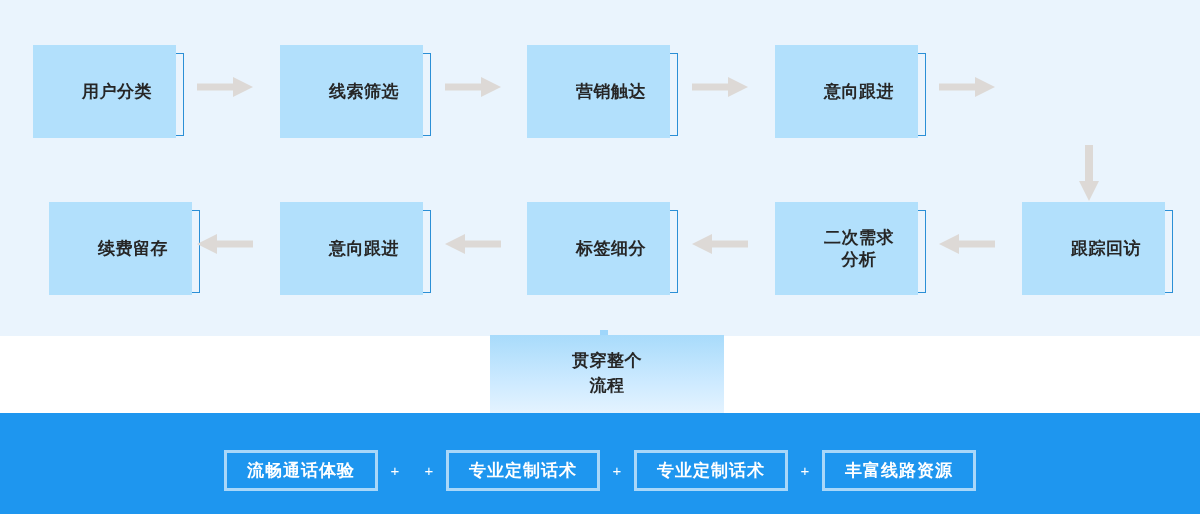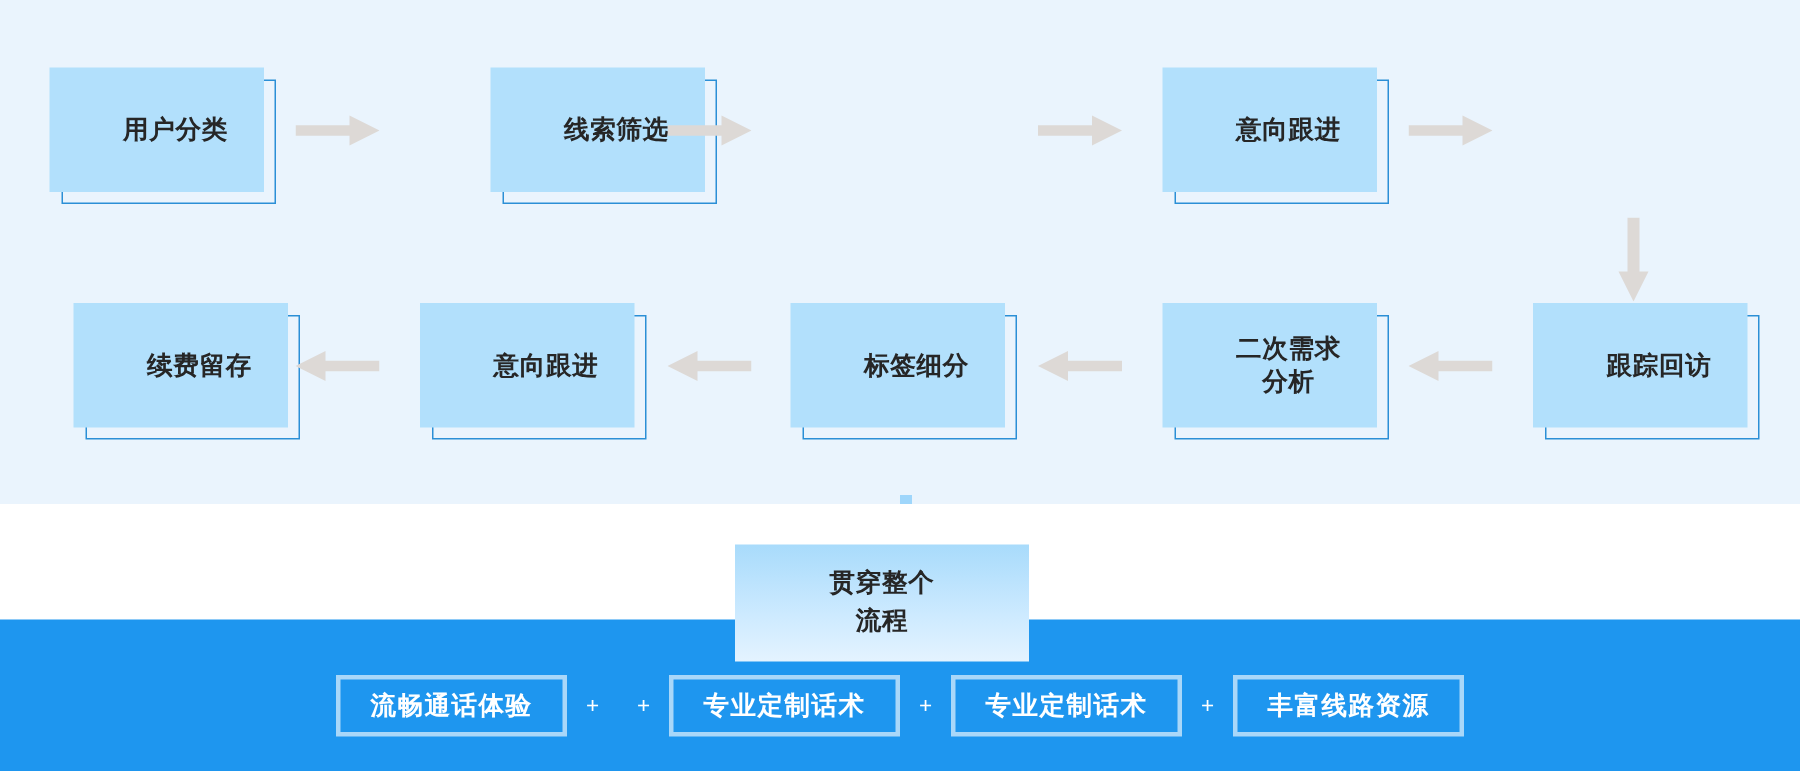--- a/index.html
+++ b/index.html
@@ -33,21 +33,21 @@
   }
   .node .frame{
     position:absolute;left:8px;top:8px;
     width:143px;height:83px;
     border:1.5px solid #2b8fd6;
     box-sizing:border-box;
     background:transparent;
   }
   .node .fill{
     position:absolute;left:0;top:0;
-    width:143px;height:83px;
+    width:143px;height:93px;
     background:#b2e0fc;
     display:flex;align-items:center;justify-content:center;
     box-sizing:border-box;
     padding-left:25px;
   }
   .node .label{
     color:#262626;
     font-size:17px;
     font-weight:700;
     line-height:1.28;
@@ -65,23 +65,23 @@
   .arrow-v{
     position:absolute;
     width:24px;height:56px;
   }
   .arrow-v svg{display:block;}
 
   
   .callout{
     position:absolute;
     left:490px;top:335px;
-    width:196px;height:78px;
+    width:234px;height:78px;
     background:linear-gradient(180deg,#a8dbfb 0%,#cdeaff 60%,#e4f3ff 100%);
-    display:flex;align-items:center;justify-content:center;margin-top:28px;
+    display:flex;align-items:center;justify-content:center;
   }
   .callout .label{
     color:#262626;font-size:17px;font-weight:700;line-height:1.45;
     text-align:center;white-space:pre-line;letter-spacing:0.5px;
   }
   .callout-notch{
     position:absolute;left:600px;top:330px;
     width:8px;height:6px;background:#9fd6fb;
   }
 
@@ -118,24 +118,30 @@
   <div class="bg-flow"></div>
   <div class="bg-white"></div>
   <div class="bg-bar"></div>
 
   <div class="node" style="left:33px;top:45px;">
     <div class="frame"></div>
     <div class="fill">
       <span class="label">用户分类</span>
     </div>
   </div>
-  <div class="node" style="left:280px;top:45px;margin-left:47px;">
+  <div class="node" style="left:280px;top:45px;">
     <div class="frame"></div>
     <div class="fill">
       <span class="label">线索筛选</span>
+    </div>
+  </div>
+  <div class="node" style="left:527px;top:45px;">
+    <div class="frame"></div>
+    <div class="fill">
+      <span class="label">营销触达</span>
     </div>
   </div>
   <div class="node" style="left:775px;top:45px;">
     <div class="frame"></div>
     <div class="fill">
       <span class="label">意向跟进</span>
     </div>
   </div>
 
   <div class="arrow-h" style="left:197px;top:75px;">

